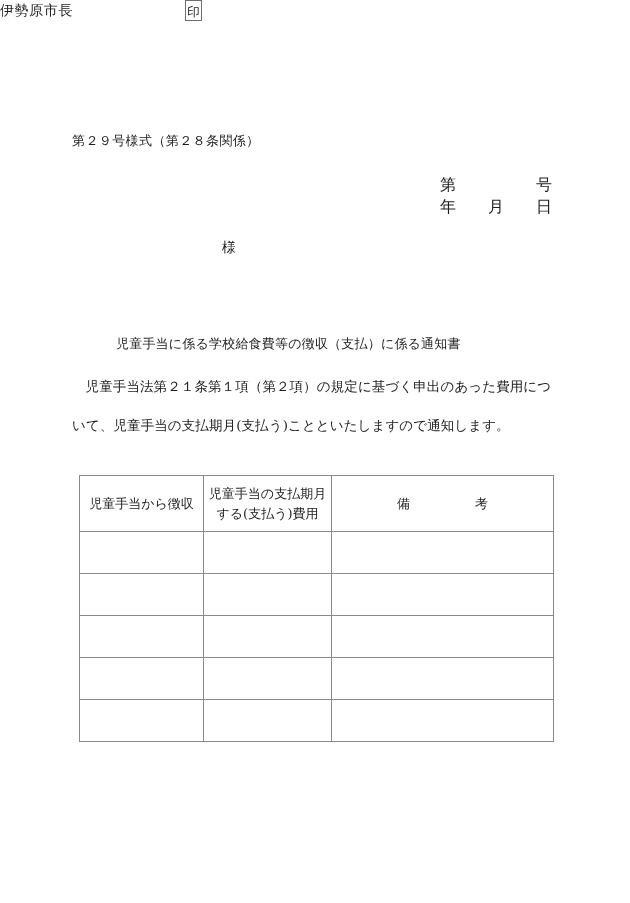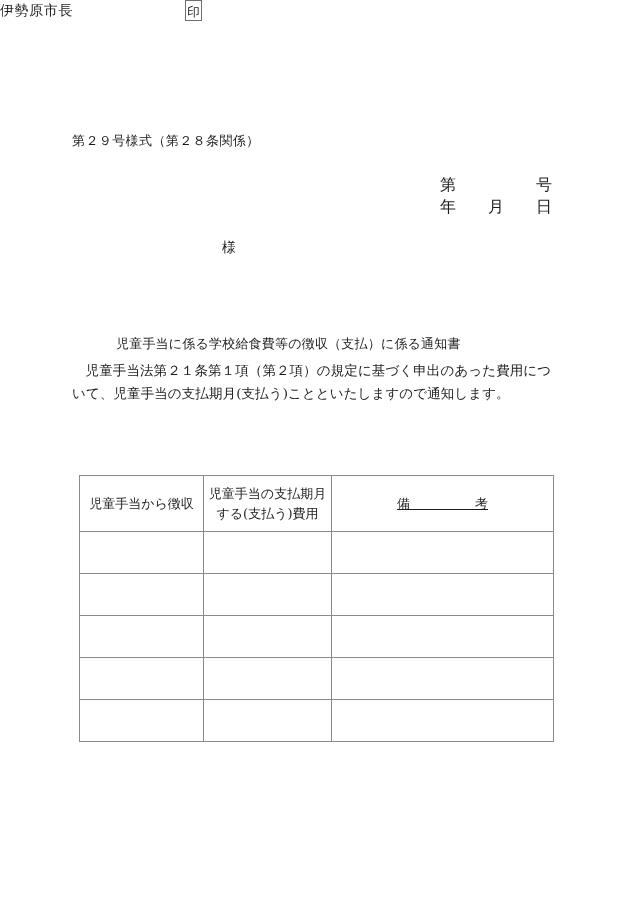--- a/index.html
+++ b/index.html
@@ -82,21 +82,21 @@
 
   .body-text {
     position: absolute;
     left: 72px;
     top: 359px;
     width: 484px;
     font-size: 13.5px;
     line-height: 23px;
     letter-spacing: 0.1px;
   }
-  .body-text .ln { display: block; white-space: pre; }
+  .body-text .ln { display: block; white-space: pre; margin-top: 16px; }
 
   
   .form-table {
     position: absolute;
     left: 79px;
     top: 475px;
     width: 474px;
     border-collapse: collapse;
     table-layout: fixed;
   }
@@ -115,21 +115,21 @@
     height: 55px;
     font-size: 13px;
     line-height: 20px;
     text-align: center;
     vertical-align: middle;
   }
   .form-table thead th .two-line { display: block; }
   .form-table tbody td {
     height: 41px;
   }
-  .spaced-head { white-space: pre; text-decoration: underline; }
+  .spaced-head { white-space: pre; }
 </style>
 </head>
 <body>
 
 <div class="page">
 
   <div class="abs form-no">第２９号様式（第２８条関係）</div>
 
   <div class="abs doc-meta">
     <span class="row">第　　　　　号</span>

